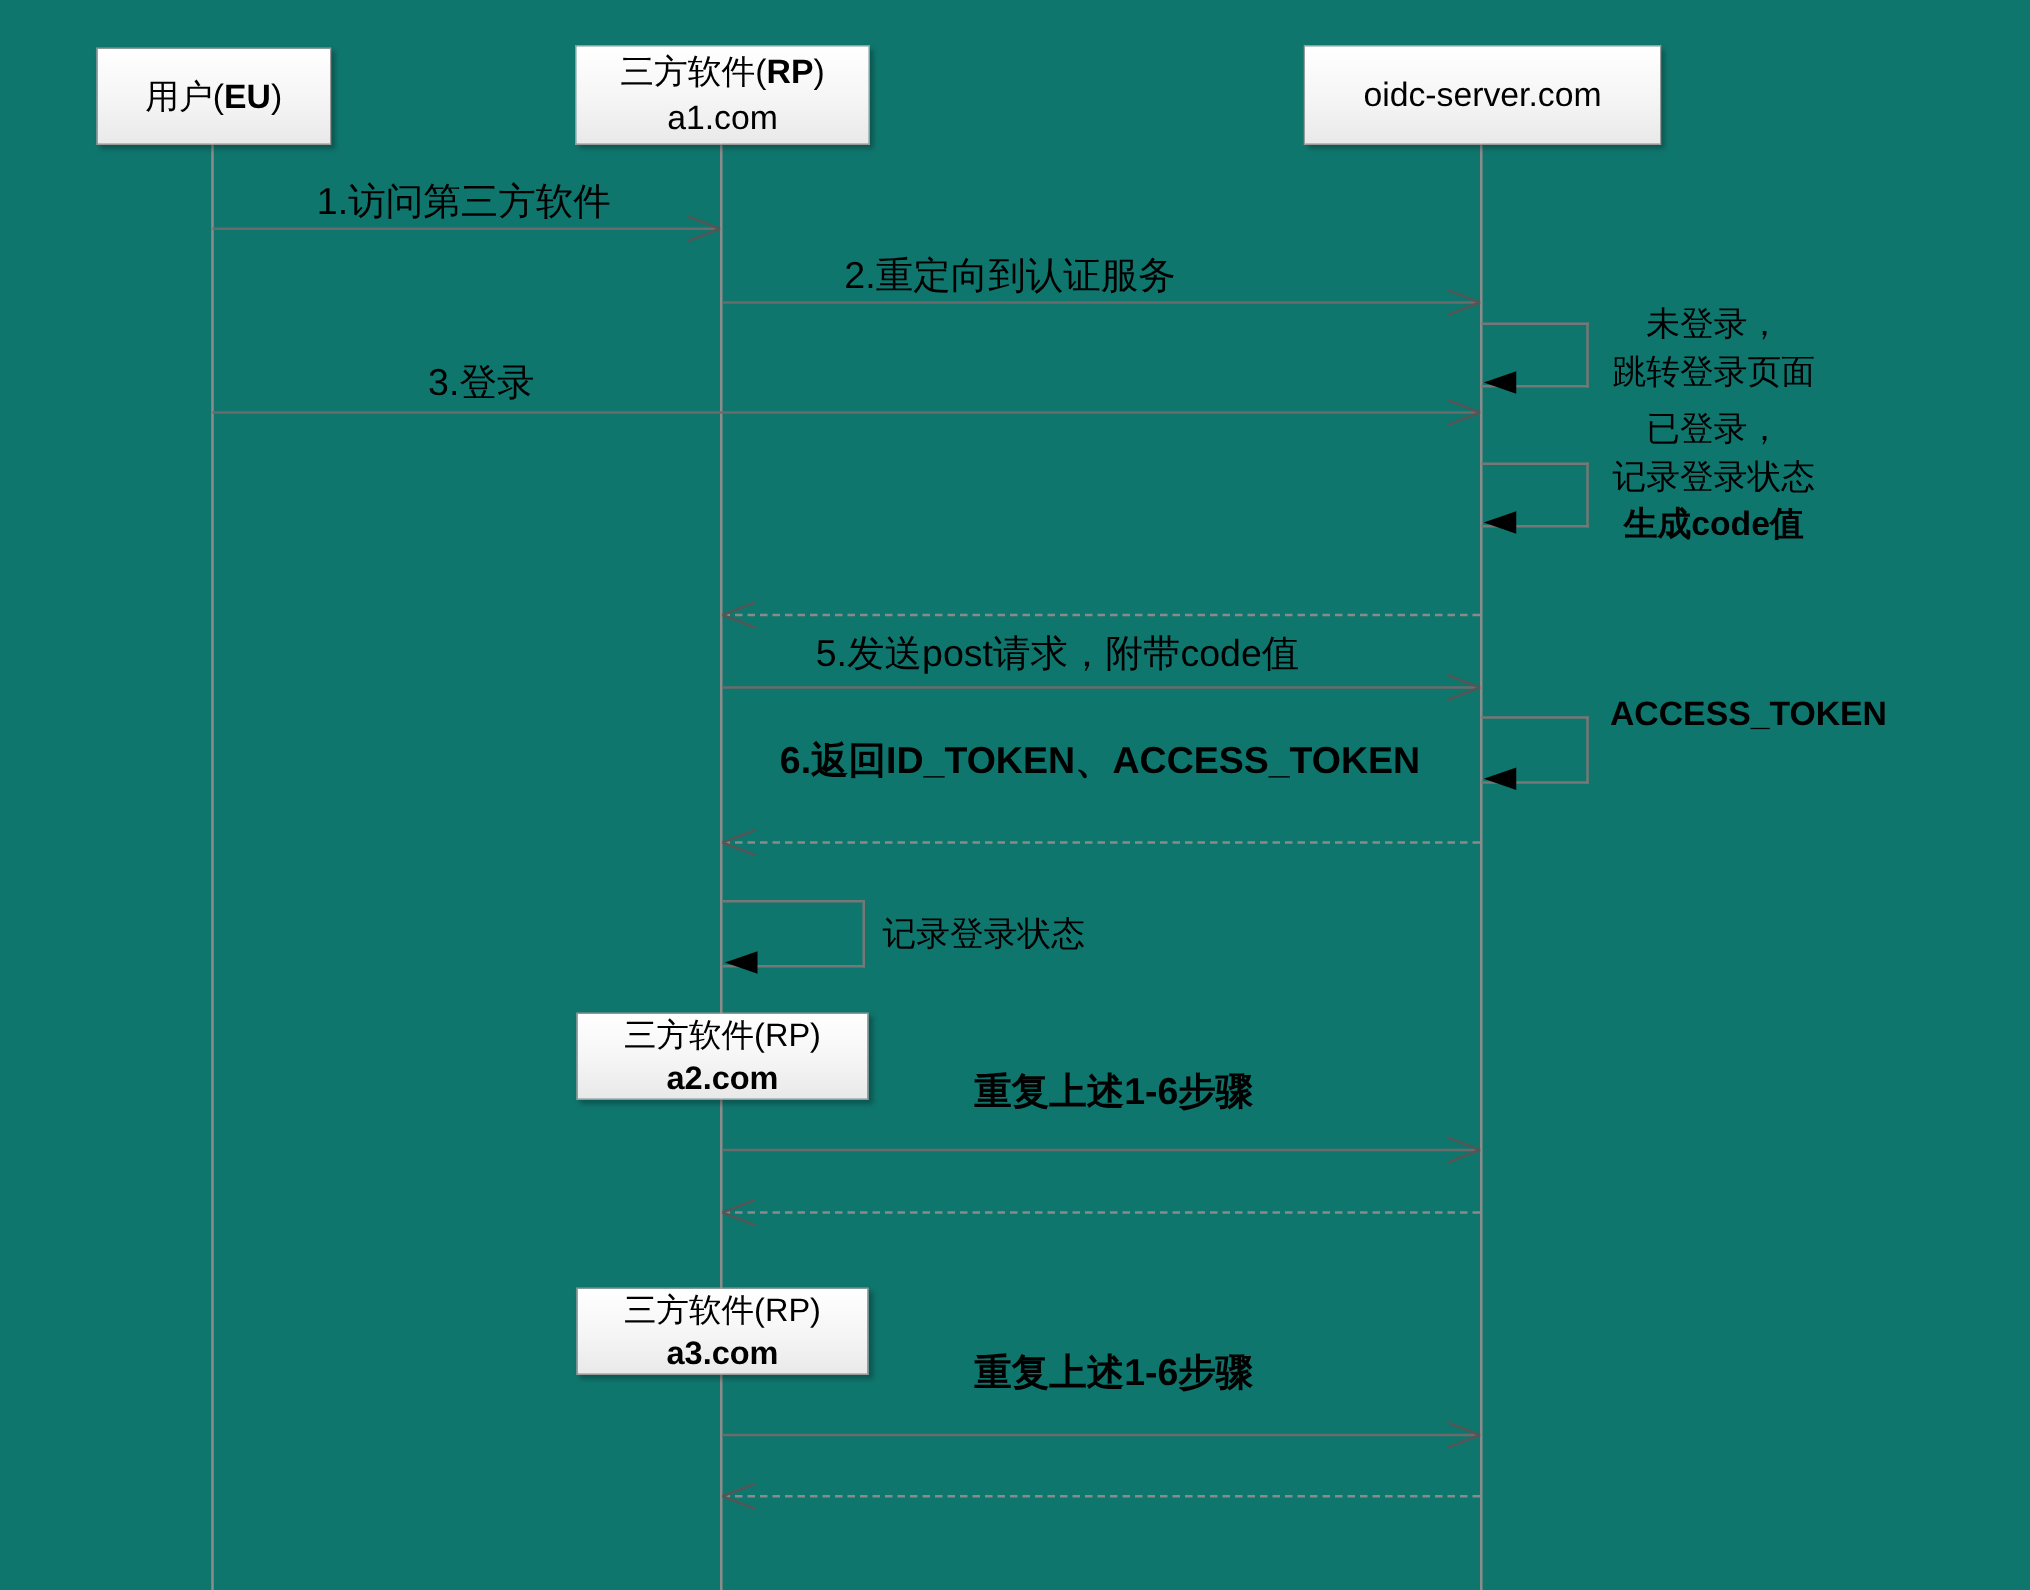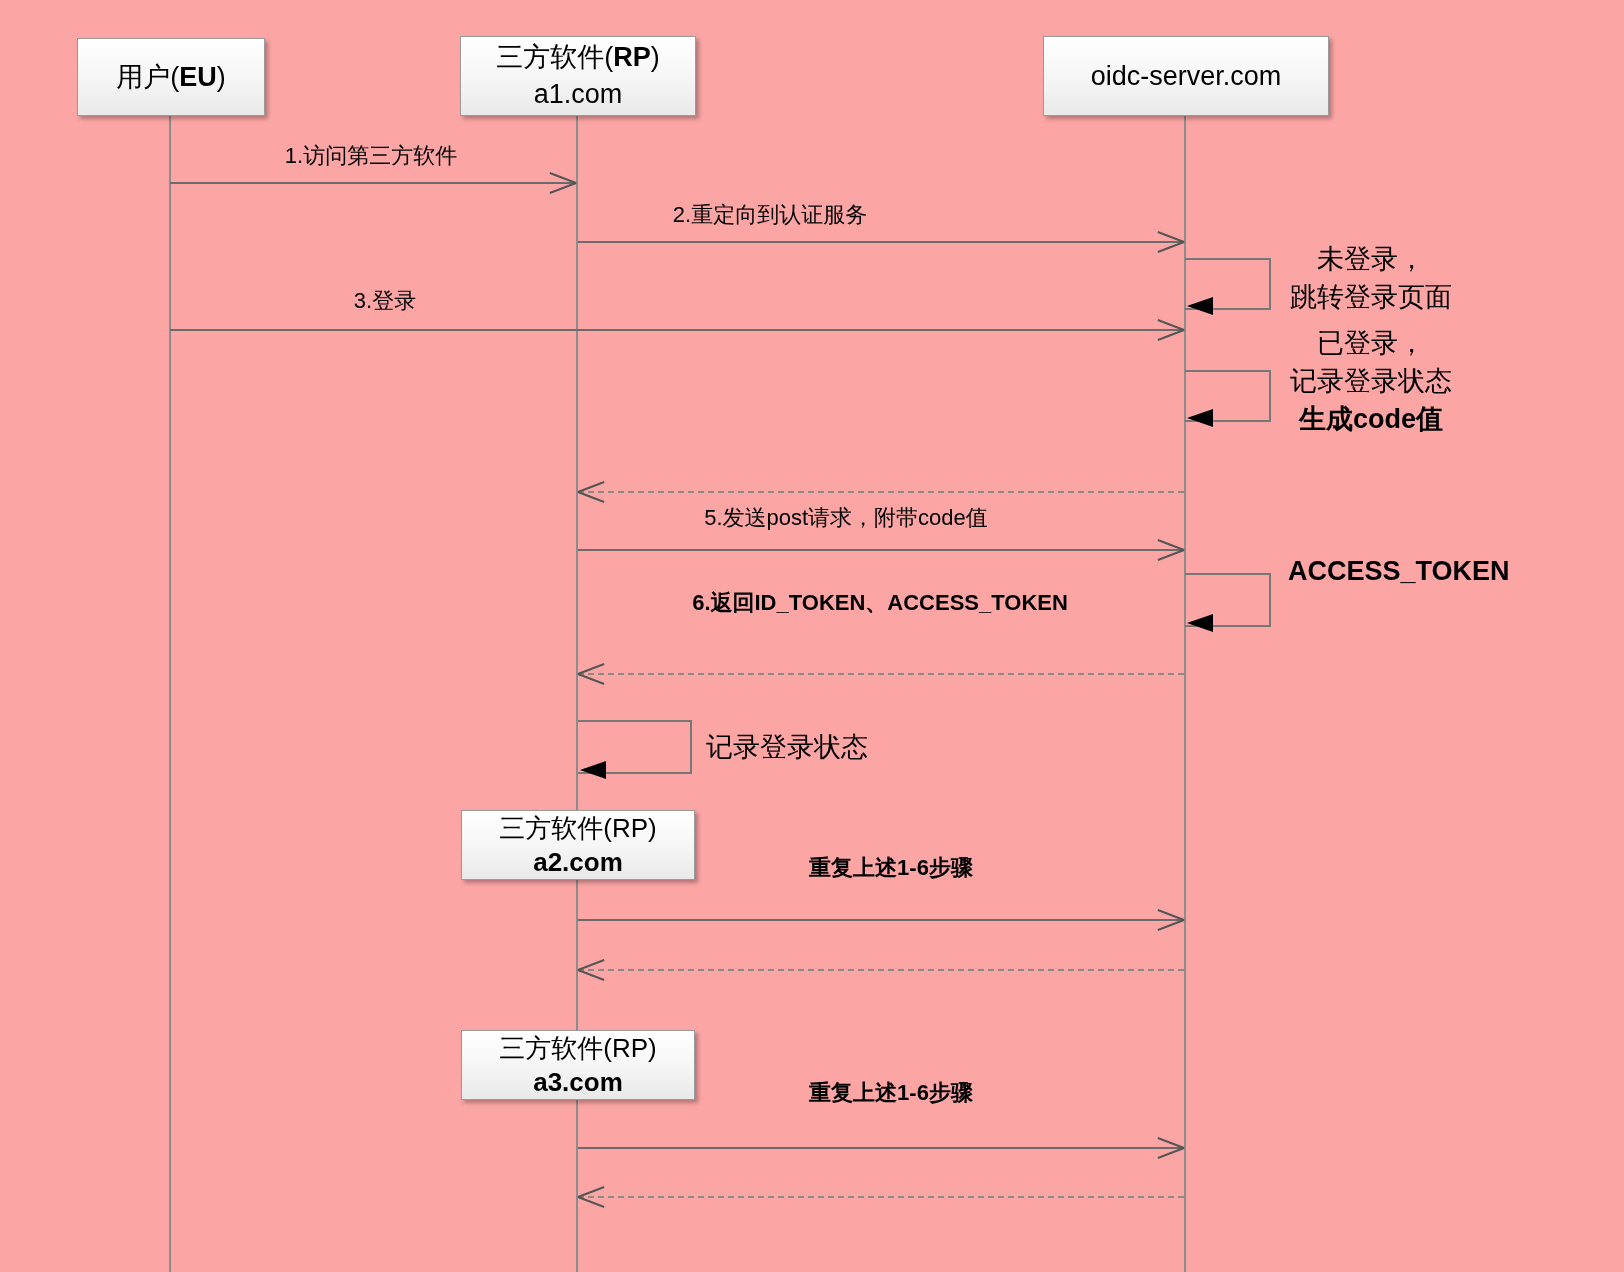--- a/index.html
+++ b/index.html
@@ -1,17 +1,17 @@
 <!DOCTYPE html>
 <html><head>
 <meta charset="utf-8">
 <style>
   html,body { margin:0; padding:0; background:#ffffff; }
   .canvas {
-    position:relative; width:1624px; height:1272px; background:#fca5a5;
+    position:relative; width:1624px; height:1272px; background:#0f766e;
     font-family:"Liberation Sans","DejaVu Sans",sans-serif; color:#000;
     overflow:hidden;
   }
   
   .actor-box {
     position:absolute;
     background:linear-gradient(180deg,#ffffff 0%,#f5f5f5 55%,#e9e9e9 100%);
     border:1px solid #9a9a9a;
     box-shadow:3px 3px 4px rgba(0,0,0,0.28);
     display:flex; flex-direction:column; align-items:center; justify-content:center;
@@ -19,21 +19,21 @@
   }
   .bold { font-weight:bold; }
   
   .lifeline { position:absolute; width:2px; background:#8c8c8c; }
   
   .msg-line { position:absolute; height:0; border-top:2px solid #6b6b6b; }
   .msg-line.dashed { border-top:2px dashed #8a8a8a; }
   
   .msg-label {
     position:absolute; transform:translateX(-50%);
-    font-size:22px; white-space:nowrap;
+    font-size:30px; white-space:nowrap;
   }
   
   .ao { position:absolute; width:0; height:0; }
   .ao::before, .ao::after {
     content:""; position:absolute; width:28px; height:2px; background:#555;
   }
   .ao.right::before { left:-28px; top:-1px; transform-origin:100% 50%; transform:rotate(21deg); }
   .ao.right::after  { left:-28px; top:-1px; transform-origin:100% 50%; transform:rotate(-21deg); }
   .ao.left::before  { left:0; top:-1px; transform-origin:0 50%; transform:rotate(21deg); }
   .ao.left::after   { left:0; top:-1px; transform-origin:0 50%; transform:rotate(-21deg); }
@@ -68,21 +68,21 @@
   </div>
 
   <div class="actor-box" style="left:1043px;top:36px;width:284px;height:78px">
     <div>oidc-server.com</div>
   </div>
 
   <div class="msg-label" style="left:371px;top:141px"><span>1.访问第三方软件</span></div>
   <div class="msg-line" style="left:170px;top:182px;width:406px"></div>
   <div class="ao right" style="left:576px;top:183px"></div>
 
-  <div class="msg-label" style="left:770px;top:200px"><span>2.重定向到认证服务</span></div>
+  <div class="msg-label" style="left:808px;top:200px"><span>2.重定向到认证服务</span></div>
   <div class="msg-line" style="left:578px;top:241px;width:606px"></div>
   <div class="ao right" style="left:1184px;top:242px"></div>
 
   <div class="loop" style="left:1185px;top:258px;width:84px;height:48px"></div>
   <div class="arr-filled-left" style="left:1187px;top:297px"></div>
   <div class="note" style="left:1290px;top:240px">
     <div>未登录，</div>
     <div>跳转登录页面</div>
   </div>
 

